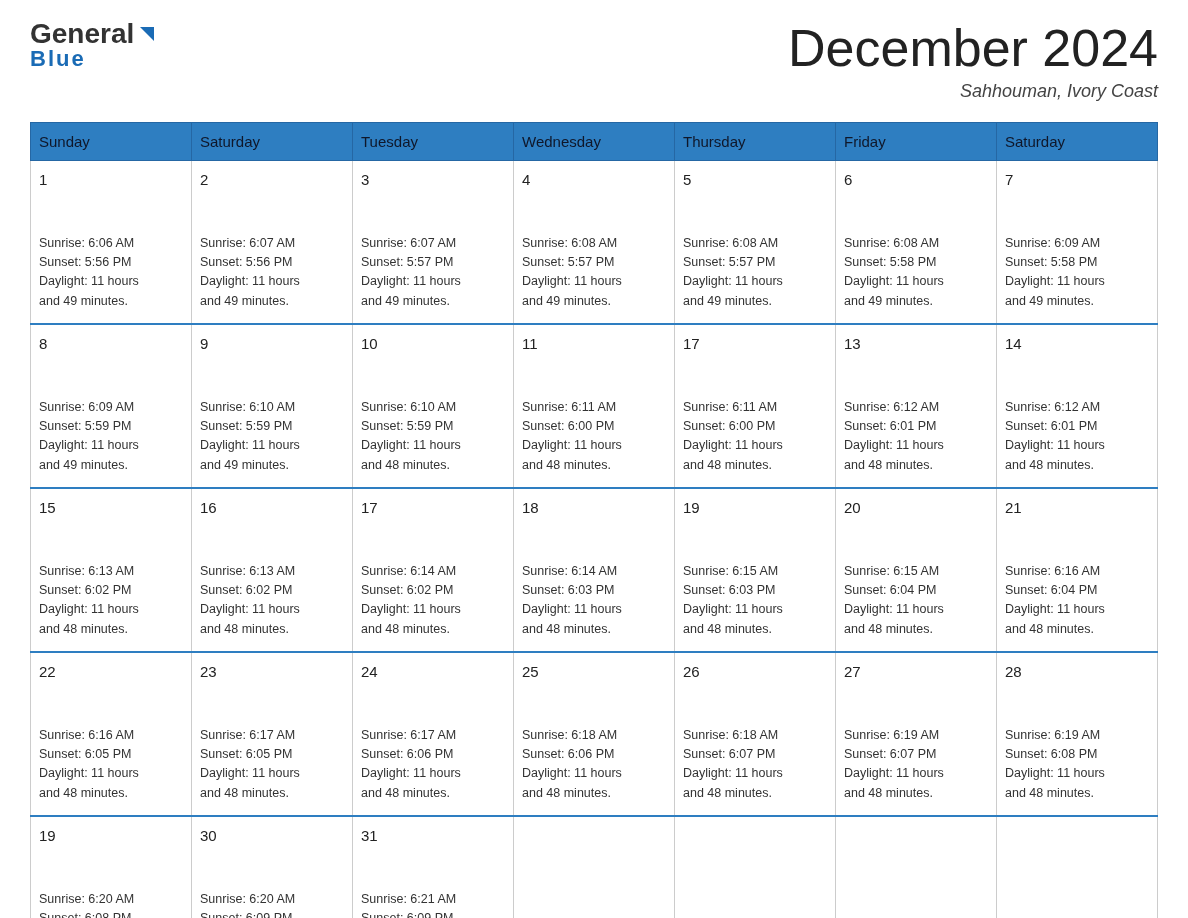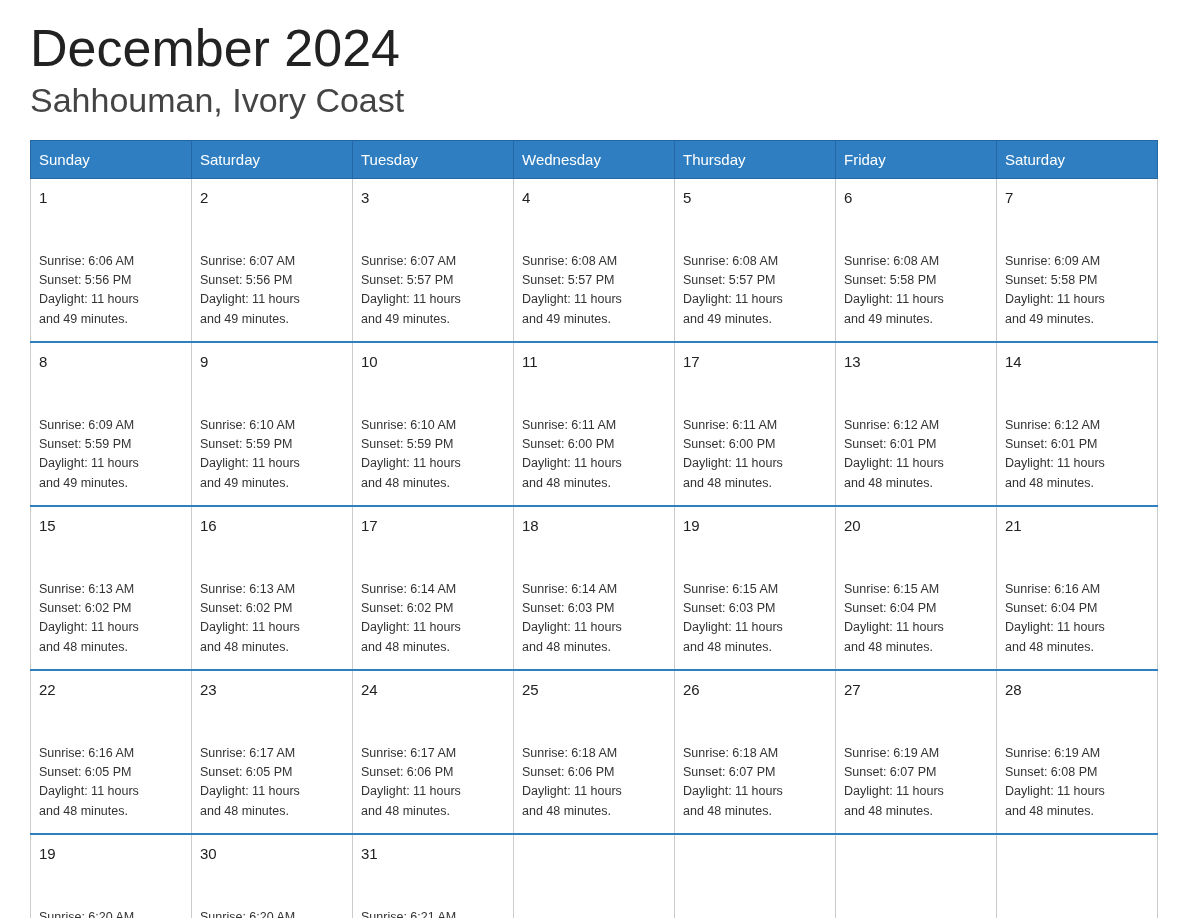--- a/index.html
+++ b/index.html
@@ -28,40 +28,42 @@
       line-height: 1;
     }
     .logo-blue-line {
       color: #1a6bb5;
       font-size: 22px;
       font-weight: bold;
       letter-spacing: 2px;
       margin-top: -2px;
     }
     .title-section {
+      text-align: right;
     }
     .month-title {
       font-size: 52px;
       font-weight: normal;
       color: #222;
       line-height: 1.1;
     }
     .location-title {
-      font-size: 34px;
+      font-size: 18px;
       color: #444;
       margin-top: 4px;
+      font-style: italic;
     }
     table {
       width: 100%;
       border-collapse: collapse;
       font-size: 13.5px;
     }
     thead tr th {
       background-color: #2e7ec1;
-      color: #ffffff;
+      color: #0f172a;
       padding: 10px 8px;
       text-align: left;
       font-size: 15px;
       font-weight: normal;
       border: 1px solid #2567a4;
     }
     tbody tr td {
       vertical-align: top;
       padding: 8px 8px 12px 8px;
       border: 1px solid #ccc;
@@ -89,20 +91,29 @@
       border-left: 1px solid #ccc;
     }
     .empty-cell {
       background: #fff;
     }
   </style>
 </head>
 <body>
 
 <div class="header">
+  <div class="logo">
+    <div style="display:flex; align-items:center;">
+      <span class="logo-text">General</span>
+      <svg width="22" height="22" viewBox="0 0 22 22" style="margin-left:2px;">
+        <polygon points="4,4 18,4 18,18" fill="#1a6bb5"></polygon>
+      </svg>
+    </div>
+    <div class="logo-blue-line">Blue</div>
+  </div>
   <div class="title-section">
     <div class="month-title">December 2024</div>
     <div class="location-title">Sahhouman, Ivory Coast</div>
   </div>
 </div>
 
 <table>
   <thead>
     <tr>
     <th>Sunday</th>

